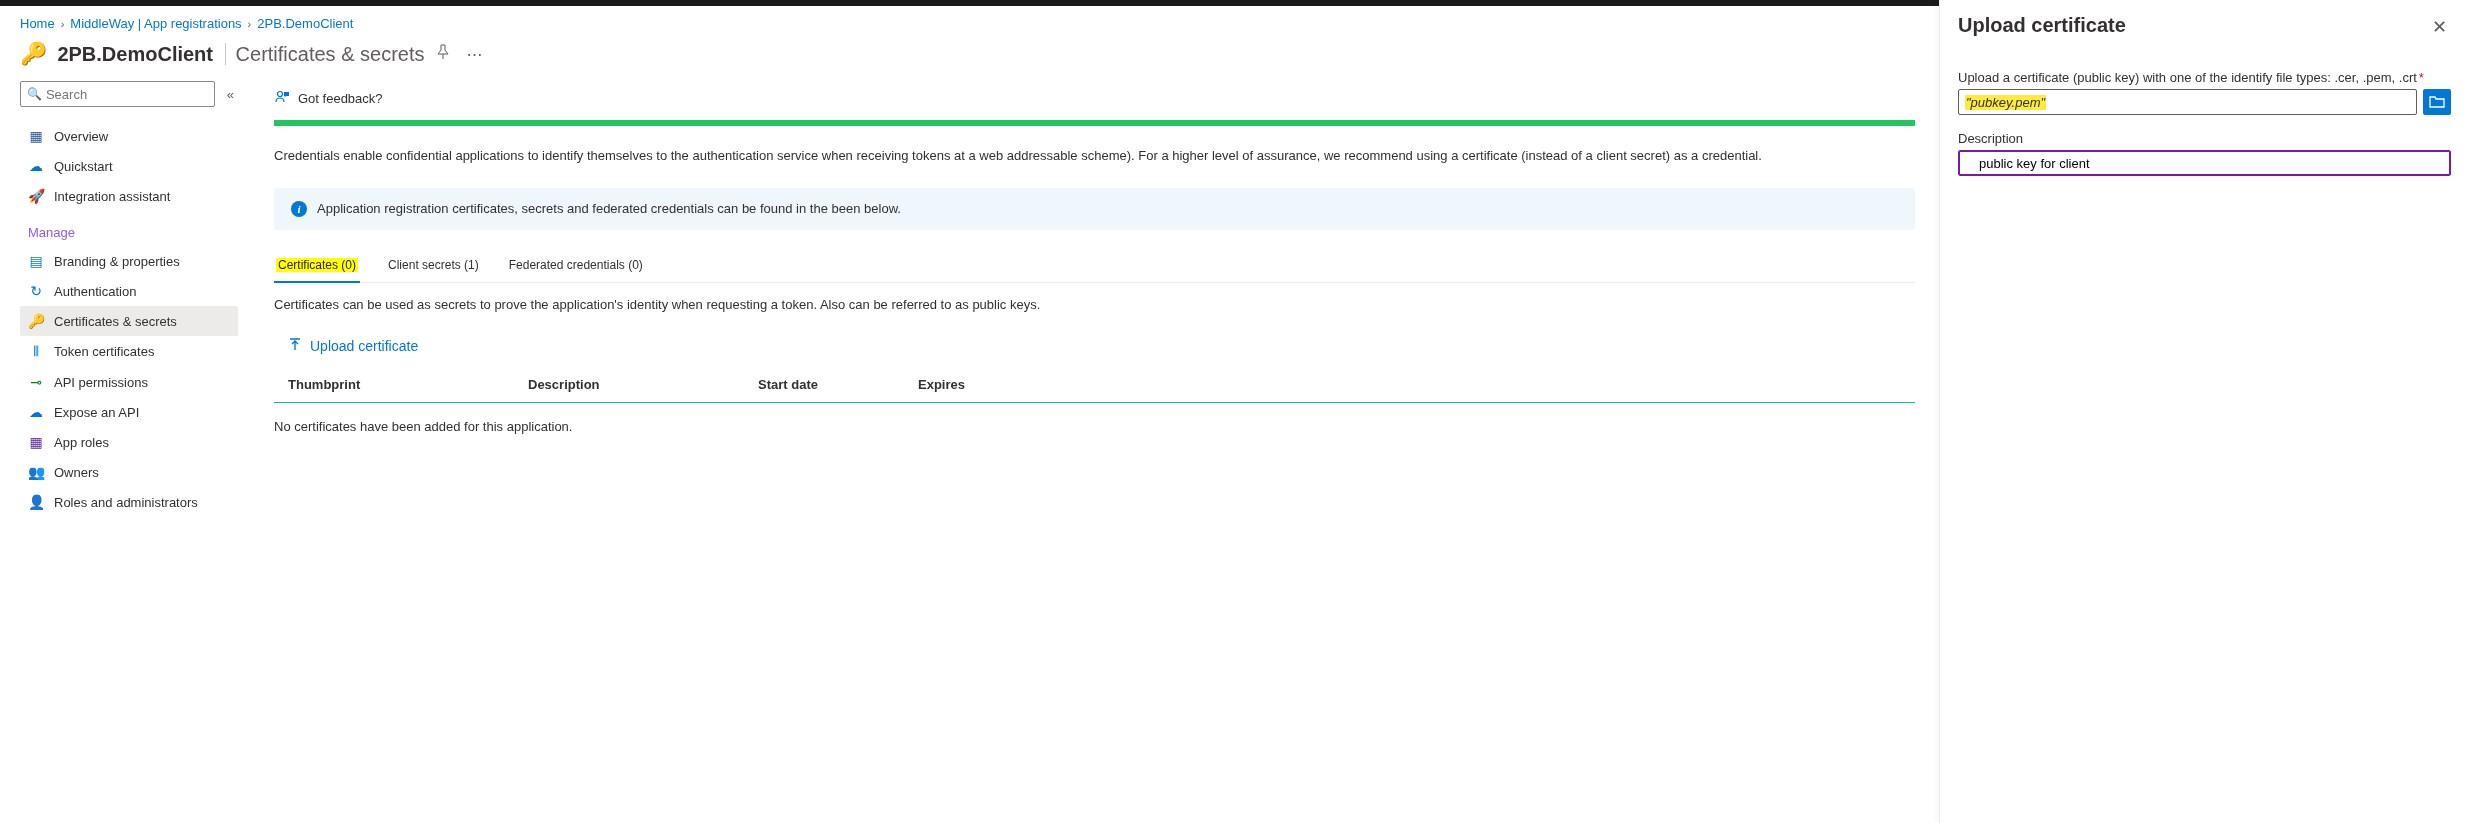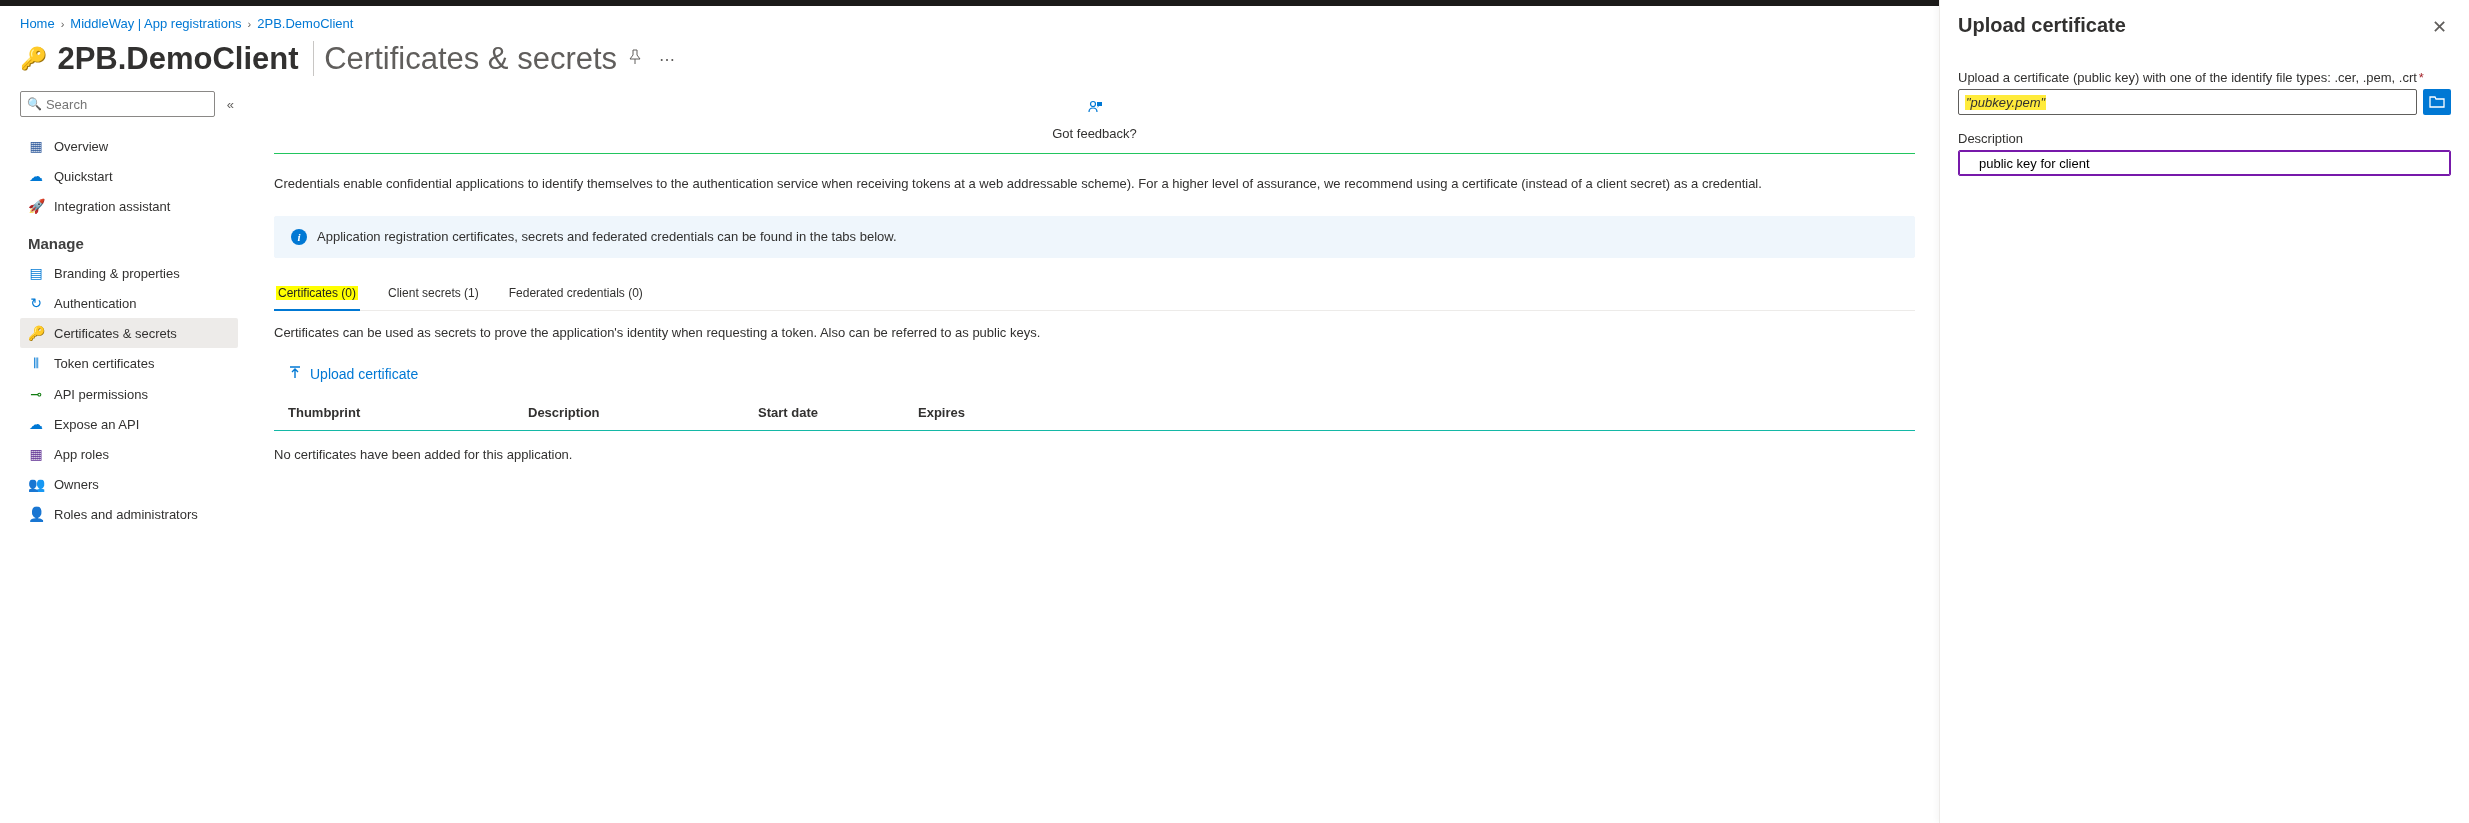--- a/index.html
+++ b/index.html
@@ -18,50 +18,49 @@
       display: flex; align-items: center; gap: 6px;
       font-size: 13px;
     }
     .breadcrumb a { color: #0078d4; text-decoration: none; cursor: pointer; }
     .breadcrumb .sep { color: #605e5c; font-size: 11px; }
     .page-header {
       display: flex; align-items: center; gap: 10px;
       padding: 6px 20px 14px 20px;
     }
     .page-header .key-icon { font-size: 22px; color: #ffb900; }
-    .page-header h1 { font-size: 31px; font-weight: 600; color: #323130; }
+    .page-header h1 { font-size: 20px; font-weight: 600; color: #323130; }
     .page-header h1 .sub { font-weight: 400; color: #605e5c; border-left: 1px solid #c8c6c4; padding-left: 10px; margin-left: 6px;}
     .page-header .pin { color: #605e5c; font-size: 16px; cursor: pointer; }
     .page-header .more { color: #605e5c; font-size: 16px; cursor: pointer; padding: 0 6px; }
 
     .body-row { display: flex; flex: 1; overflow: hidden; }
     .sidebar { width: 250px; border-right: none; padding: 0 12px 0 20px; overflow-y: auto; }
     .search-row { display: flex; align-items: center; gap: 8px; margin-bottom: 14px; }
     .search-box { flex:1; border: 1px solid #8a8886; height: 26px; display:flex; align-items:center; padding: 0 6px; border-radius: 2px;}
     .search-box input { border:none; outline:none; width:100%; font-size:13px; color:#605e5c; padding-left:4px;}
     .search-box .mag { color:#605e5c; font-size:12px; }
     .collapse-btn { color:#605e5c; font-size: 13px; cursor:pointer; padding: 4px; }
 
     .nav-item {
       display:flex; align-items:center; gap:10px;
       padding: 7px 8px; cursor:pointer;
       font-size: 13px; color:#323130;
       border-radius: 2px;
     }
     .nav-item.active { background:#edebe9; }
     .nav-item .ico { width:16px; text-align:center; font-size:14px; }
-    .nav-group-label { font-size:15px; font-weight:700; color:#404040; padding: 14px 8px 6px 8px;}
+    .nav-group-label { font-size:13px; font-weight:400; color:#8b5cf6; padding: 14px 8px 6px 8px;}
 
     .content { flex:1; padding: 0 24px; overflow-y:auto; }
     .feedback-row {
       display:flex; align-items:center; gap:8px;
       padding: 8px 0 12px 0; color:#323130;
-      border-bottom: 1px solid #22c55e;
+      border-bottom: 6px solid #22c55e;
       margin-bottom: 20px;
-      flex-direction: column;
     }
     .feedback-row .ico { color:#0078d4; font-size:15px; }
     .desc { color:#323130; line-height: 1.5; margin-bottom: 22px; padding-right: 20px;}
     .infobar {
       background:#eff6fc; border:1px solid #eff6fc;
       display:flex; align-items:center; gap:10px;
       padding: 12px 16px; margin-bottom:22px; border-radius:2px;
     }
     .infobar .i-icon {
       width:16px; height:16px; border-radius:50%;
@@ -211,21 +210,21 @@
               <path d="M10 3 L15 3 L15 7 L12 7 L10 9 L11 7 L10 7 Z" fill="#0078d4" stroke="none"></path>
             </svg>
           </span>
           <span>Got feedback?</span>
         </div>
 
         <p class="desc">Credentials enable confidential applications to identify themselves to the authentication service when receiving tokens at a web addressable scheme). For a higher level of assurance, we recommend using a certificate (instead of a client secret) as a credential.</p>
 
         <div class="infobar">
           <span class="i-icon">i</span>
-          <span>Application registration certificates, secrets and federated credentials can be found in the tabs below.</span>
+          <span>Application registration certificates, secrets and federated credentials can be found in the been below.</span>
         </div>
 
         <div class="tabs">
           <div class="tab active highlight-text"><span>Certificates (0)</span></div>
           <div class="tab">Client secrets (1)</div>
           <div class="tab">Federated credentials (0)</div>
         </div>
 
         <p class="tab-desc">Certificates can be used as secrets to prove the application's identity when requesting a token. Also can be referred to as public keys.</p>
 

